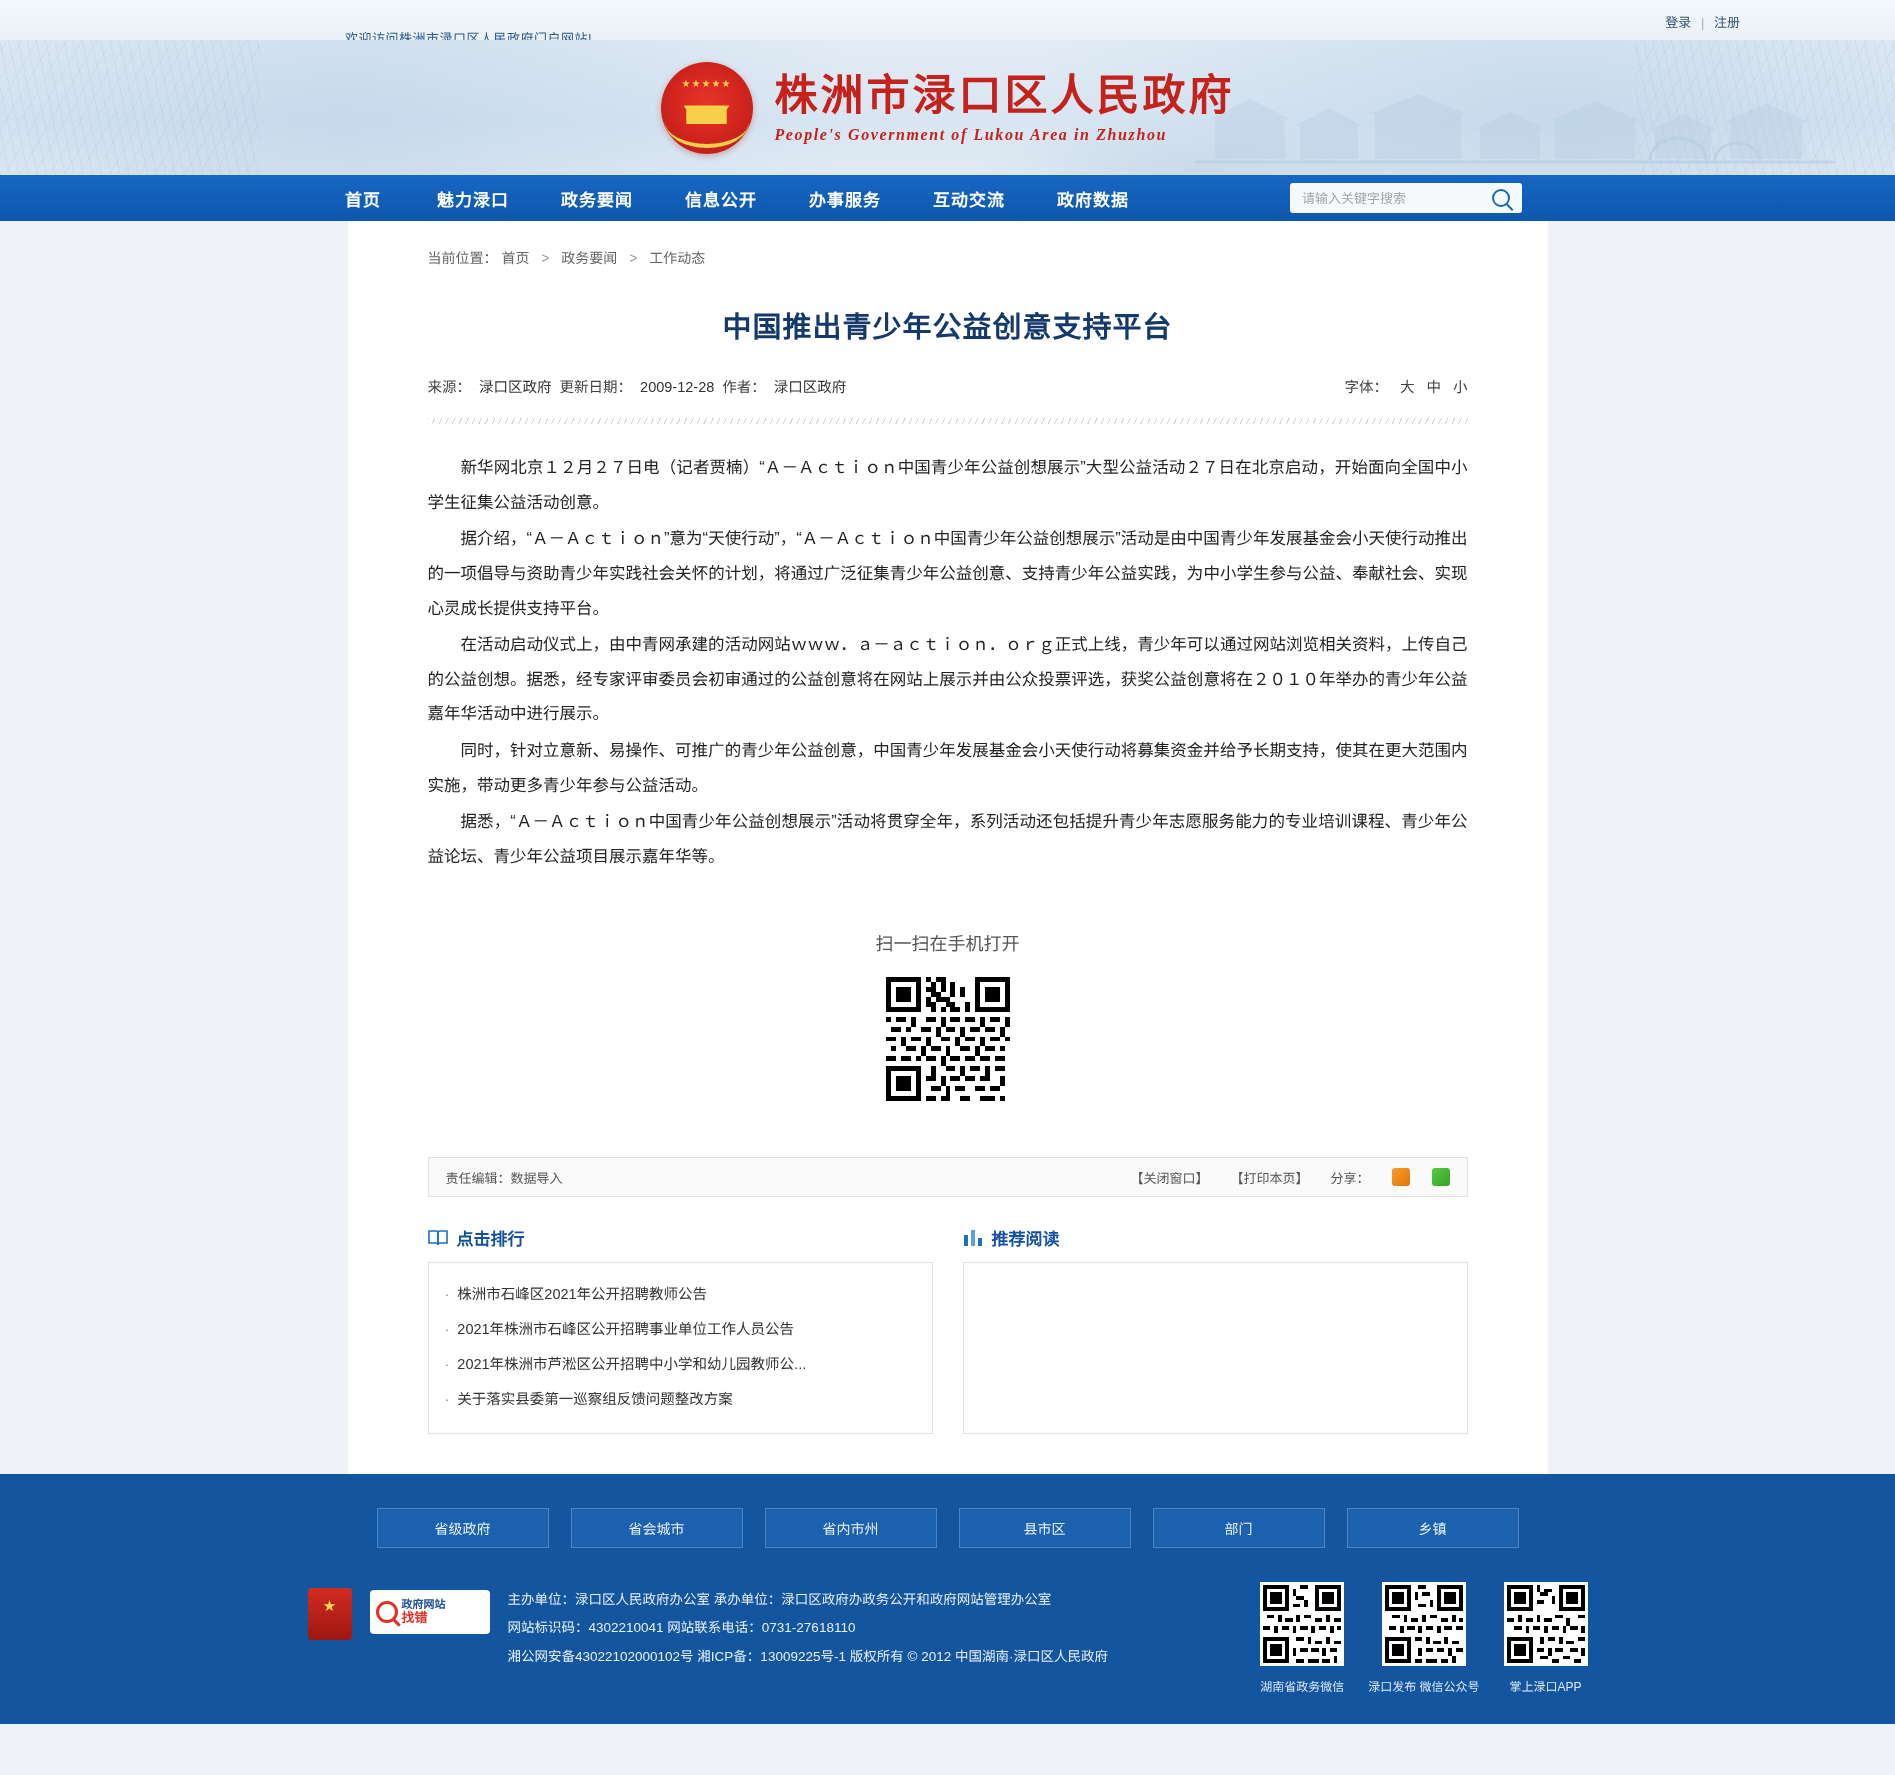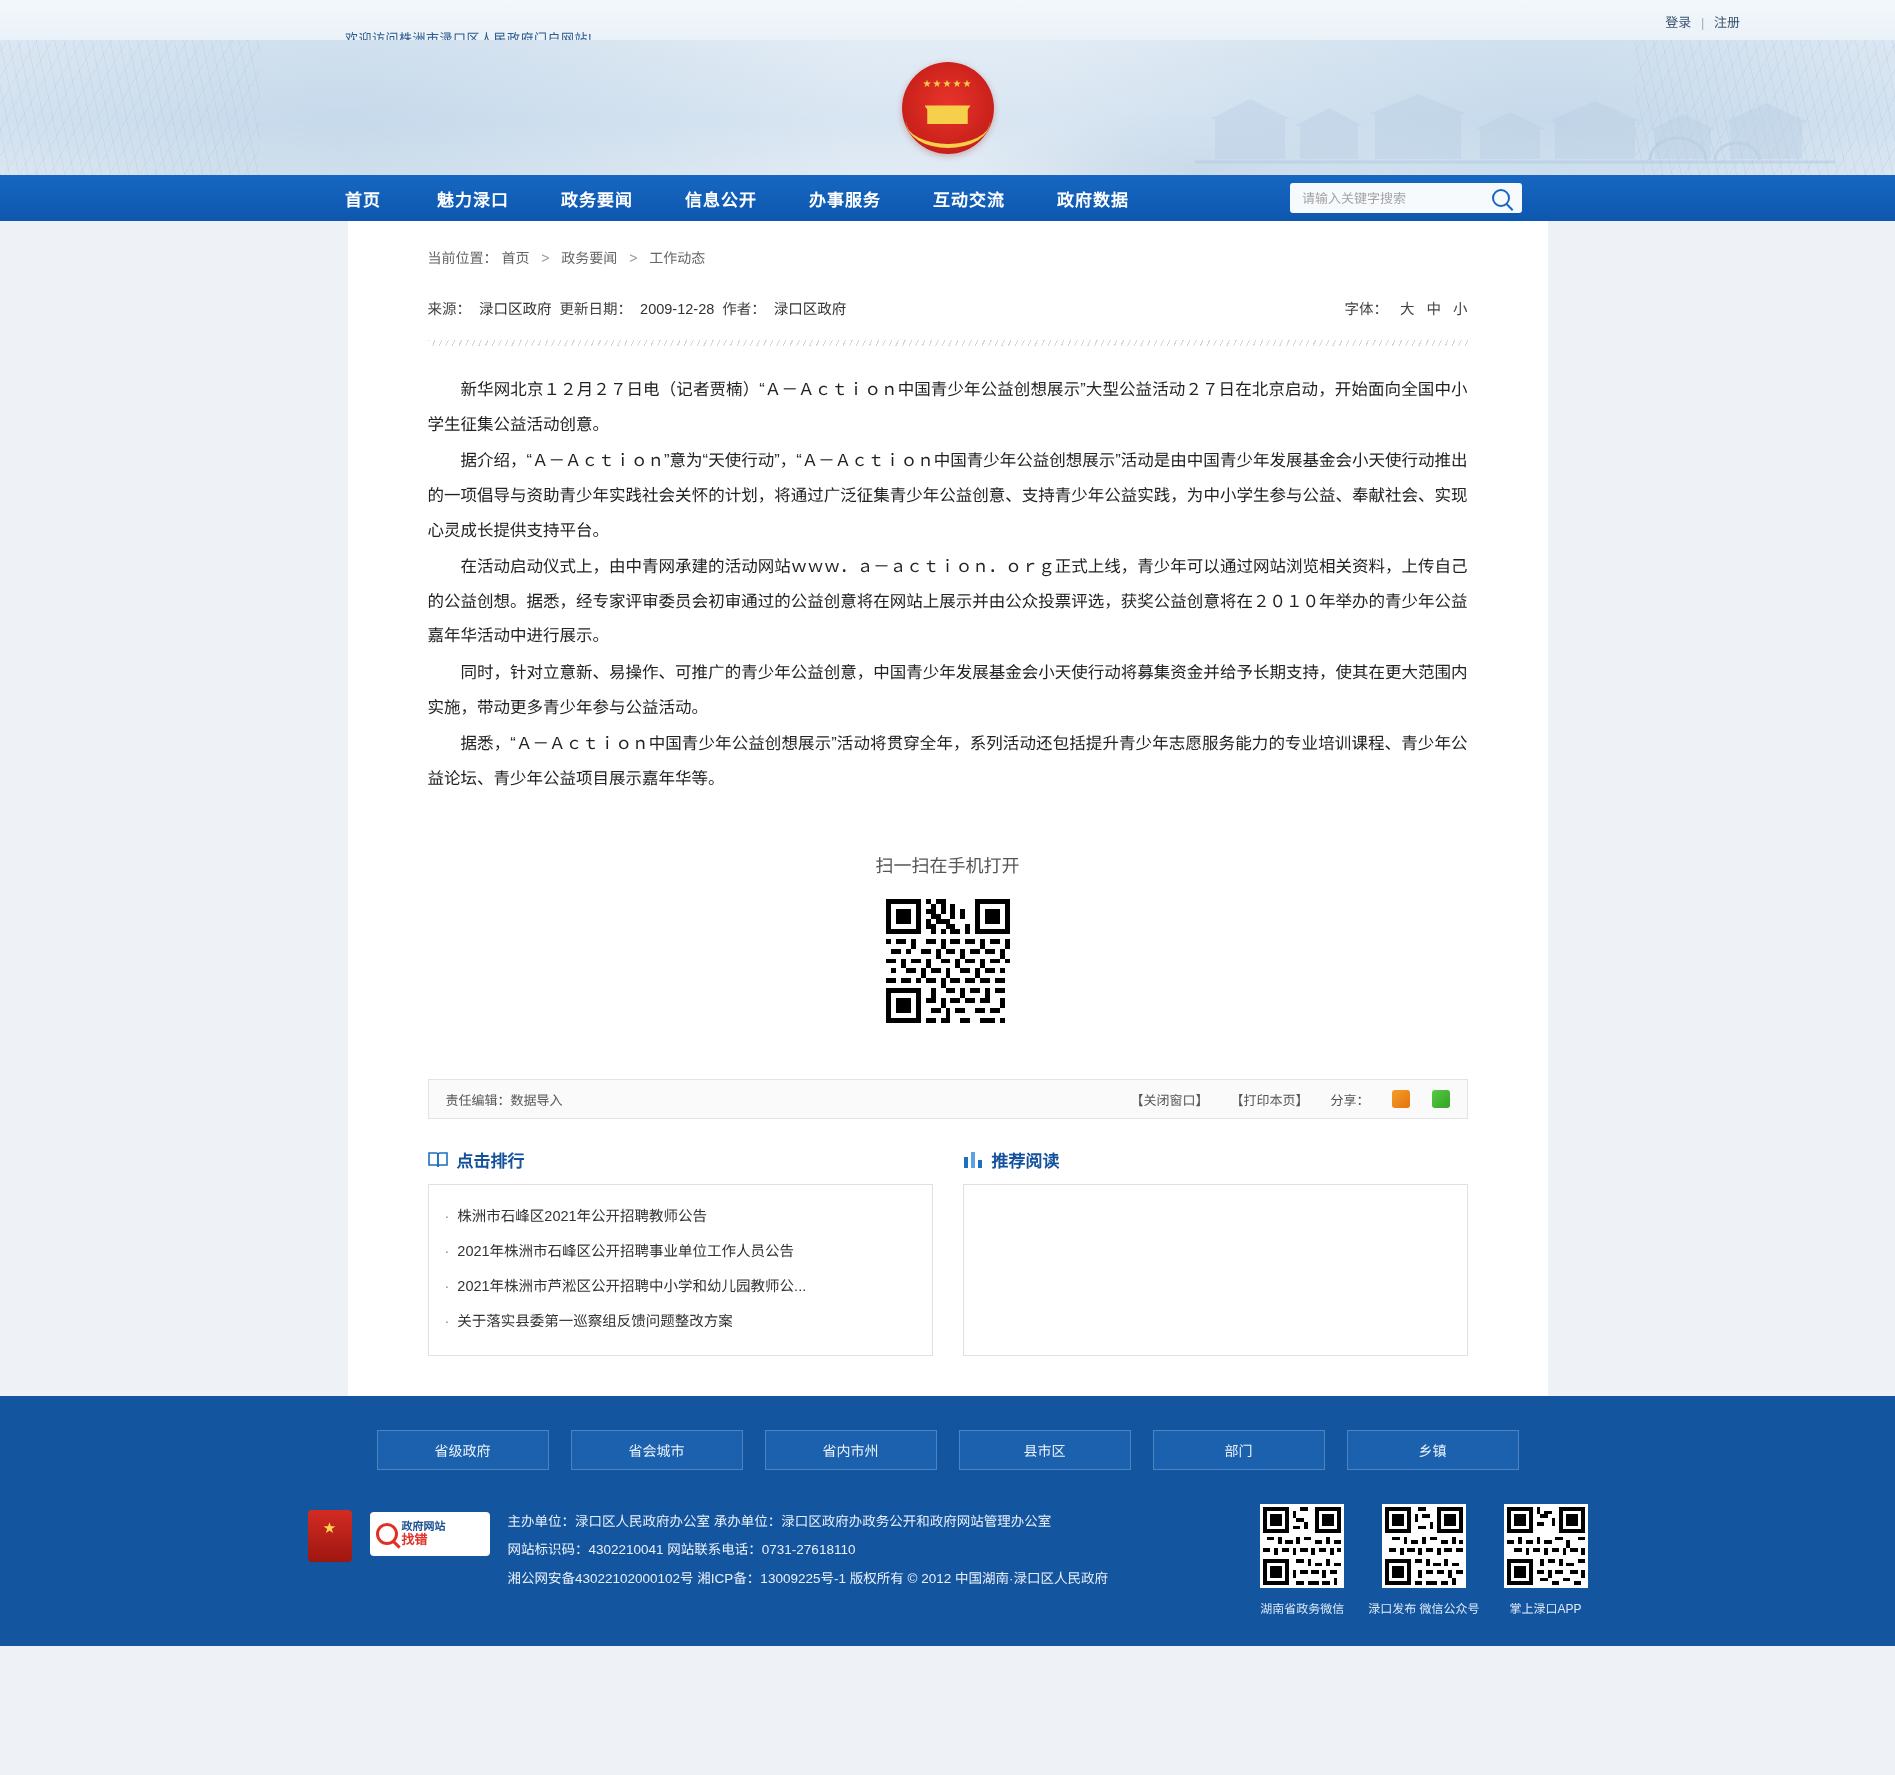--- a/index.html
+++ b/index.html
@@ -296,20 +296,24 @@
       <path d="M455 86 a28 22 0 0 1 56 0"></path>
       <path d="M520 86 a22 17 0 0 1 44 0"></path>
     </g>
   </svg>
   <div class="logo-wrap">
     <div class="emblem">
       <div class="stars">★★★★★</div>
       <div class="gate"></div>
       <div class="wheat"></div>
     </div>
+    <div class="titles">
+      <div class="cn">株洲市渌口区人民政府</div>
+      <div class="en">People's Government of Lukou Area in Zhuzhou</div>
+    </div>
   </div>
 </div>
 
 <div class="nav">
   <a href="#">首页</a>
   <a href="#">魅力渌口</a>
   <a href="#">政务要闻</a>
   <a href="#">信息公开</a>
   <a href="#">办事服务</a>
   <a href="#">互动交流</a>
@@ -324,20 +328,21 @@
 
   <div class="crumb">
     <span>当前位置：</span>
     <a href="#">首页</a>
     <span class="sep">&gt;</span>
     <a href="#">政务要闻</a>
     <span class="sep">&gt;</span>
     <a href="#">工作动态</a>
   </div>
 
+  <h1 class="art-title">中国推出青少年公益创意支持平台</h1>
 
   <div class="meta-row">
     <div class="meta-left">
       <span>来源：</span>
       <span class="val">渌口区政府</span>
       <span>更新日期：</span>
       <span class="val">2009-12-28</span>
       <span>作者：</span>
       <span class="val">渌口区政府</span>
     </div>

